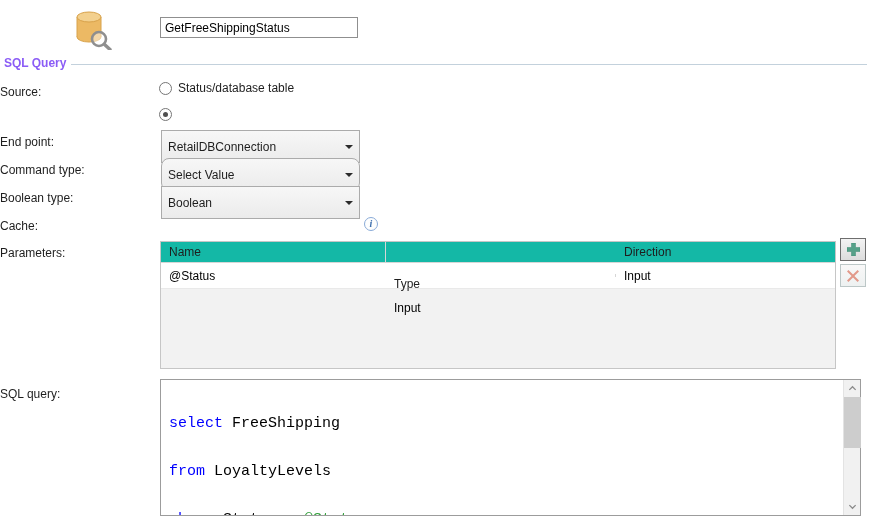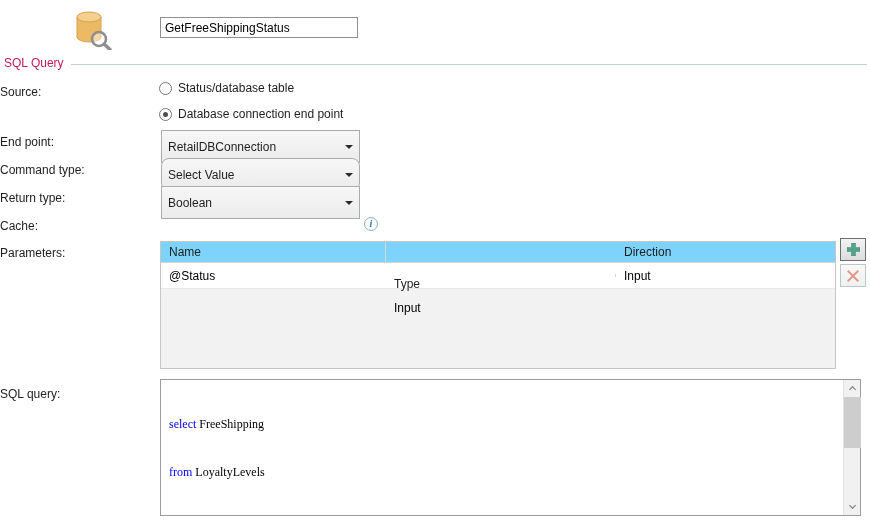--- a/index.html
+++ b/index.html
@@ -8,21 +8,21 @@
   #stage { position:relative; width:870px; height:524px; background:#fff; overflow:hidden; }
 
   .abs { position:absolute; }
 
   
   .name-input {
     position:absolute; left:160px; top:17px; width:198px; height:21px;
     border:1px solid #8f8f8f; background:#fff; font:12px "Liberation Sans",sans-serif;
     padding:0 4px; color:#000; outline:none;
   }
-  .section-title { position:absolute; left:4px; top:56px; font-weight:normal; color:#be185d; }
+  .section-title { position:absolute; left:4px; top:56px; font-weight:bold; color:#8b5cf6; }
   .section-rule { position:absolute; left:71px; right:3px; top:64px; height:1px; background:#c3d1dc; }
 
   
   .flabel { position:absolute; left:0; color:#1e1e1e; }
 
   
   .radio-option { position:absolute; left:159px; height:14px; display:flex; align-items:center; cursor:default; }
   .radio-circle { width:13px; height:13px; border:1px solid #767676; border-radius:50%; background:#fff; position:relative; flex:0 0 auto; }
   .radio-option.selected .radio-circle::after {
     content:""; position:absolute; left:3px; top:3px; width:5px; height:5px; border-radius:50%; background:#4f4f4f;
@@ -47,21 +47,21 @@
     position:absolute; left:364px; top:217px; width:14px; height:14px; border-radius:50%;
     border:1px solid #8aabd8; color:#3d6fae; font:italic bold 10px "Liberation Serif",serif;
     text-align:center; line-height:12px; background:#fdfefe;
   }
 
   
   .param-table {
     position:absolute; left:160px; top:241px; width:676px; height:128px;
     border:1px solid #c6c6c6; background:#f2f2f2;
   }
-  .pt-header { display:flex; height:21px; background:#7dd3fc; border-bottom:1px solid #d6d6d6; }
+  .pt-header { display:flex; height:21px; background:#14b8a6; border-bottom:1px solid #d6d6d6; }
   .pt-hcell { padding:3px 0 0 8px; color:#1e1e1e; border-right:1px solid #d6d6d6; }
   .pt-hcell:last-child { border-right:none; }
   .pt-row { display:flex; height:26px; background:#ffffff; border-bottom:1px solid #e9e9e9; }
   .pt-cell { padding:6px 0 0 8px; color:#000; }
   .col-name { width:225px; } .col-type { width:230px;margin-top:32px; } .col-dir { flex:1 1 auto; }
 
   
   .side-btn {
     position:absolute; left:840px; width:26px; height:23px;
     display:flex; align-items:center; justify-content:center; cursor:default;
@@ -69,21 +69,21 @@
   .btn-add { top:238px; border:1px solid #6e6e6e; background:linear-gradient(to bottom,#f3f3f3,#dcdcdc); }
   .btn-del { top:264px; border:1px solid #bcc7c7; background:linear-gradient(to bottom,#f8f8f8,#eef1f1); }
 
   
   .sql-editor {
     position:absolute; left:160px; top:379px; width:701px; height:137px;
     border:1px solid #9c9c9c; background:#fff;
   }
   .sql-code {
     position:absolute; left:0; top:0; right:17px; bottom:0; padding:4px 0 0 8px;
-    font-family:Liberation Serif, serif; font-size:12px; line-height:16px;
+    font-family:Liberation Mono, monospace; font-size:15px; line-height:16px;
     white-space:pre; overflow:hidden;
   }
   .tok { white-space:pre; }
   .tok.keyword  { color:#0000ff; }
   .tok.plain    { color:#000000; }
   .tok.operator { color:#808080; }
   .tok.variable { color:#2e9e38; }
 
   
   .vscroll { position:absolute; top:0; right:0; bottom:0; width:17px; background:#f1f1f1; border-left:1px solid #e3e3e3; }
@@ -110,32 +110,31 @@
   </div>
 
   <input class="name-input" type="text" value="GetFreeShippingStatus" style="">
 
   <div class="section-title">SQL Query</div>
   <div class="section-rule"></div>
 
   <div class="flabel" style="top:85px;">Source:</div>
   <div class="flabel" style="top:135px;">End point:</div>
   <div class="flabel" style="top:163px;">Command type:</div>
-  <div class="flabel" style="top:191px;">Return type:</div>
+  <div class="flabel" style="top:191px;">Boolean type:</div>
   <div class="flabel" style="top:219px;">Cache:</div>
   <div class="flabel" style="top:246px;">Parameters:</div>
   <div class="flabel" style="top:387px;">SQL query:</div>
 
   <div class="radio-option" style="top:81px;">
     <span class="radio-circle"></span>
     <span class="radio-label">Status/database table</span>
   </div>
   <div class="radio-option selected" style="top:107px;">
     <span class="radio-circle"></span>
-    <span class="radio-label">Database connection end point</span>
   </div>
 
   <div class="dropdown" style="top:130px;">
     <span class="dd-value">RetailDBConnection</span>
     <span class="dd-arrow"></span>
   </div>
   <div class="dropdown" style="top:158px;border-radius:8px;">
     <span class="dd-value">Select Value</span>
     <span class="dd-arrow"></span>
   </div>

